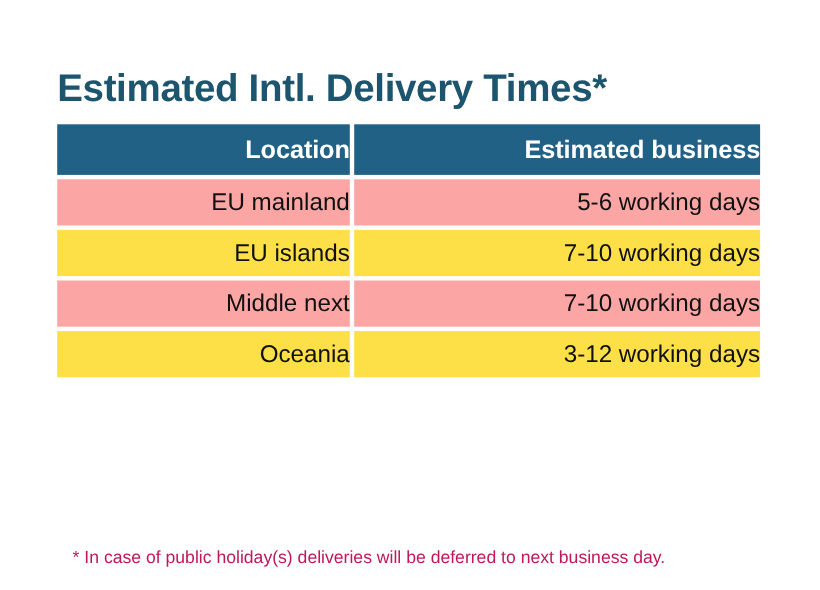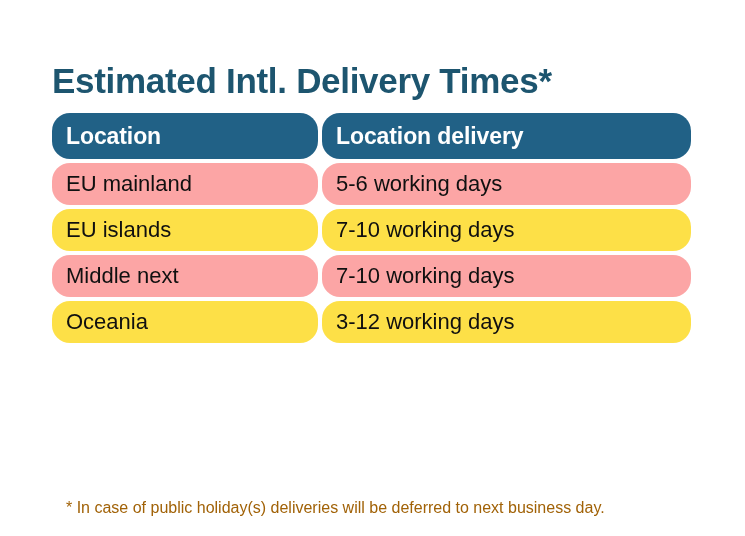--- a/index.html
+++ b/index.html
@@ -50,28 +50,27 @@
   }
 
   .delivery-table col.col-location { width: 266px; }
   .delivery-table col.col-estimate  { width: 369px; }
 
   .delivery-table th,
   .delivery-table td {
     padding: 0 0 0 14px;
     height: 42px;
     vertical-align: middle;
-    text-align: left;
+    text-align: right;
     font-size: 22px;
     line-height: 42px;
     font-weight: 400;
     color: #101010;
     overflow: hidden;
     white-space: nowrap;
-    border-radius: 18px;
   }
 
   .delivery-table thead th {
     background: #216186;
     color: #ffffff;
     font-weight: 700;
     height: 46px;
     line-height: 46px;
     font-size: 23px;
     letter-spacing: -0.1px;
@@ -85,40 +84,40 @@
   }
 
   
   .footnote {
     position: absolute;
     left: 66px;
     top: 481px;
     font-size: 16px;
     line-height: 22px;
     font-weight: 400;
-    color: #a16207;
+    color: #be185d;
     white-space: nowrap;
   }
 </style>
 </head>
 <body>
 
 <div class="page">
 
   <h1 class="page-title">Estimated Intl. Delivery Times*</h1>
 
   <table class="delivery-table">
     <colgroup>
       <col class="col-location">
       <col class="col-estimate">
     </colgroup>
     <thead>
       <tr>
         <th>Location</th>
-        <th>Location delivery</th>
+        <th>Estimated business</th>
       </tr>
     </thead>
     <tbody>
       <tr class="row-shade">
         <td>EU mainland</td>
         <td>5-6 working days</td>
       </tr>
       <tr class="row-plain">
         <td>EU islands</td>
         <td>7-10 working days</td>

